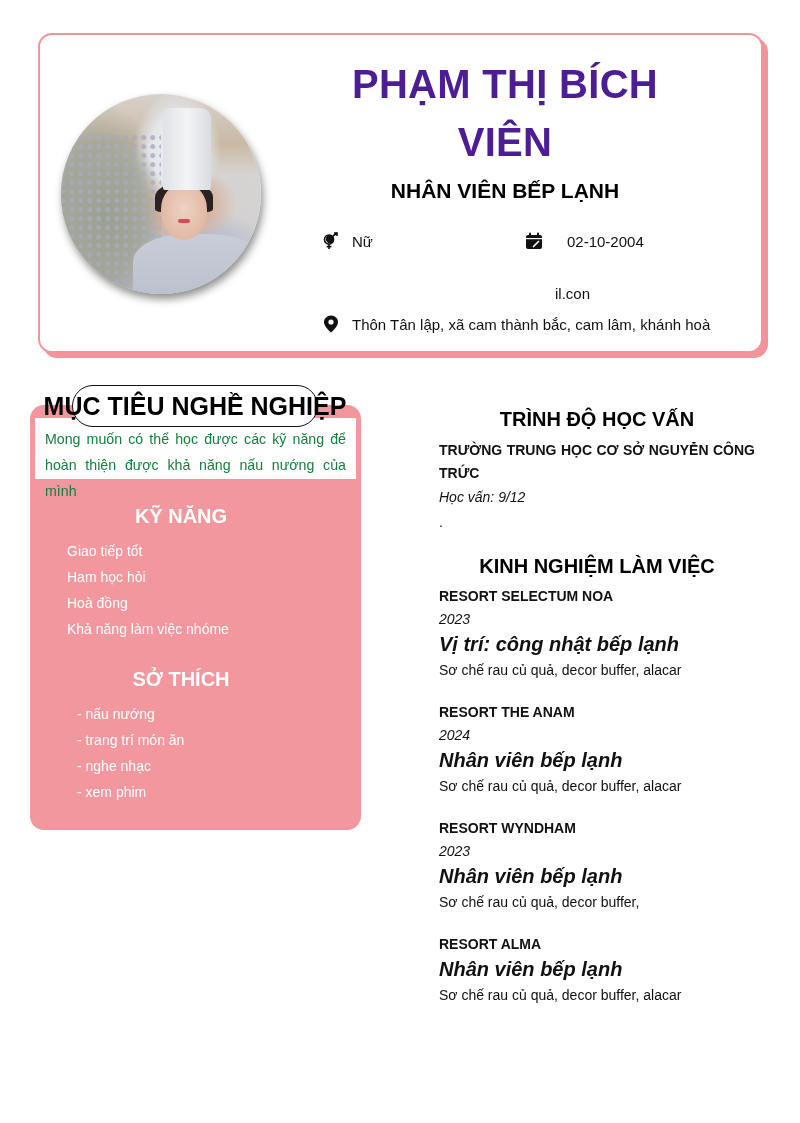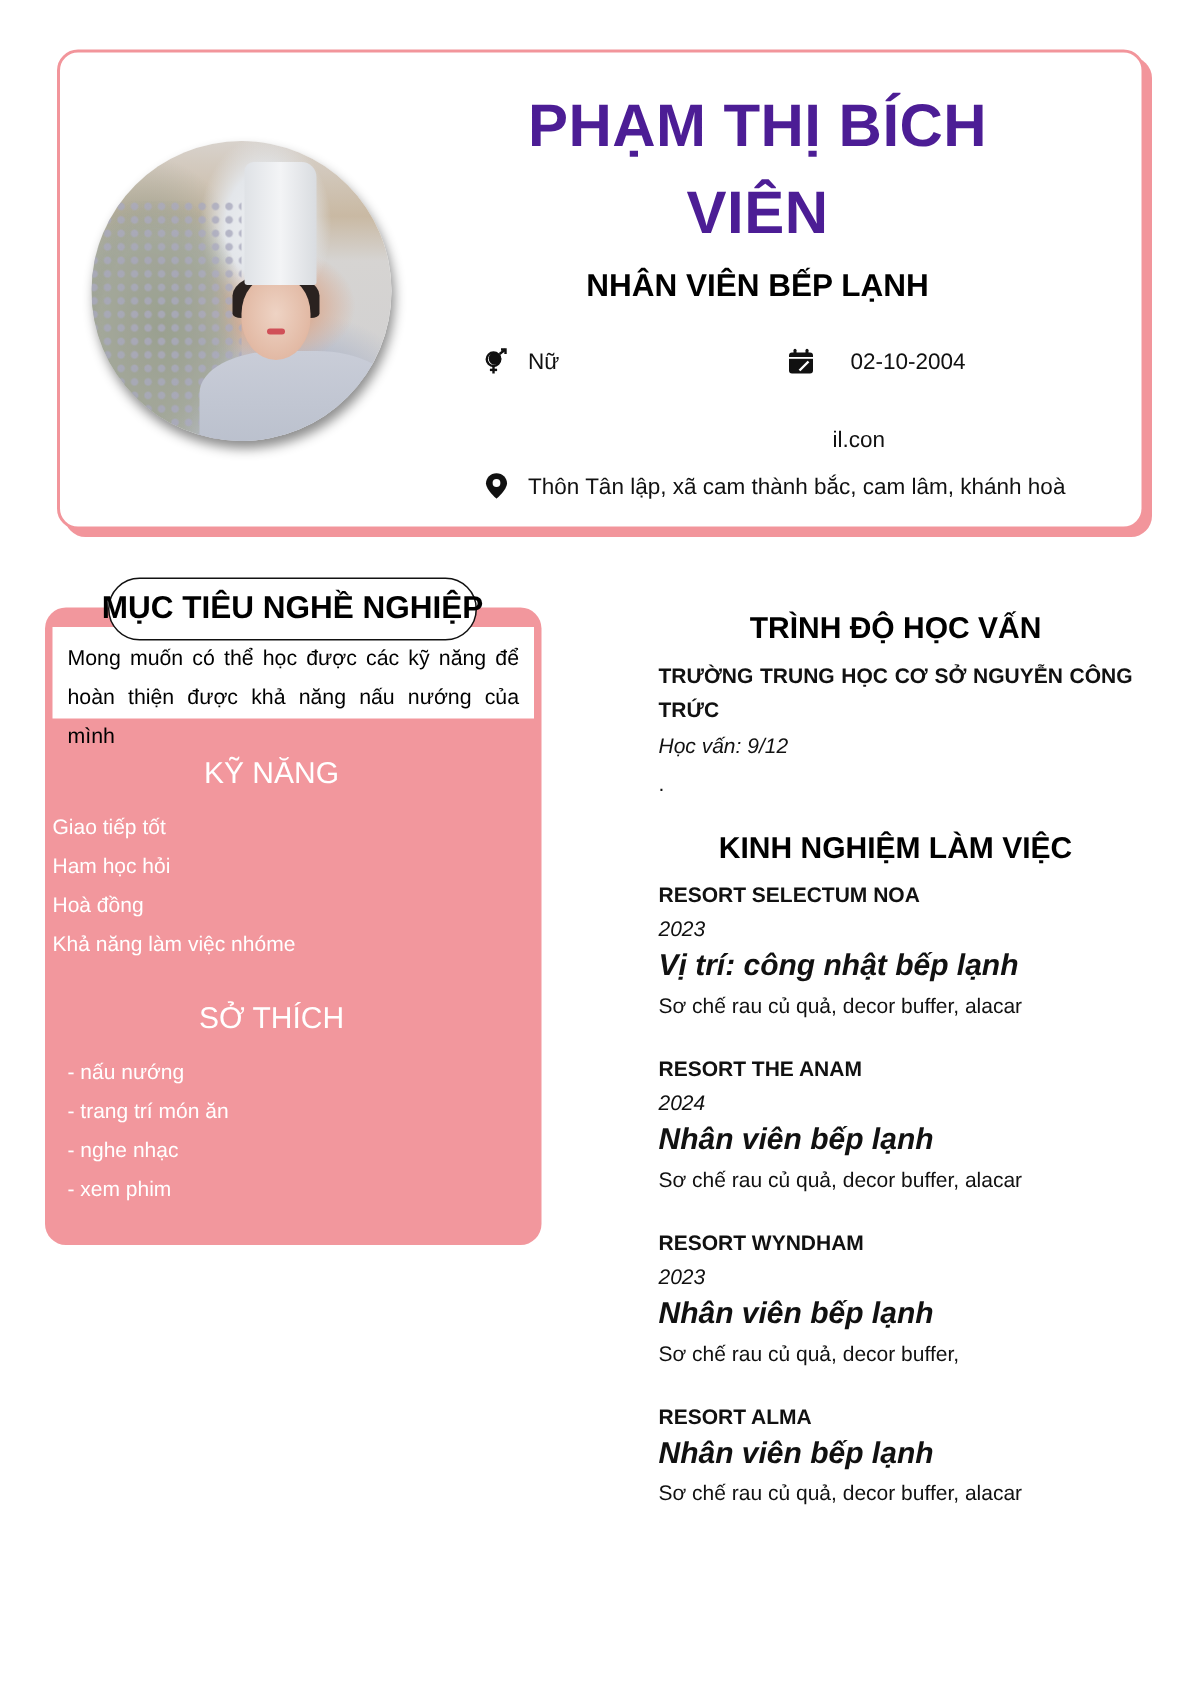--- a/index.html
+++ b/index.html
@@ -73,37 +73,37 @@
 
   
   .left-panel {
     position: absolute; left: 30px; top: 405px; width: 331px; height: 425px;
     background: #f2979d; border-radius: 14px;
   }
   .objective-pill {
     position: absolute; left: 72px; top: 385px; width: 246px; height: 42px;
     border: 1.5px solid #111; border-radius: 22px; background: #fff;
     display: flex; align-items: center; justify-content: center;
-    font-size: 21px; font-weight: 700; color: #000; z-index: 3; white-space: nowrap;
+    font-size: 25px; font-weight: 700; color: #000; z-index: 3; white-space: nowrap;
   }
   .objective-box {
     position: absolute; left: 35px; top: 418px; width: 321px; height: 61px;
     background: #fff; z-index: 2;
     padding: 8px 10px 0 10px;
-    font-size: 14.2px; line-height: 26px; color: #000000; text-align: justify;
+    font-size: 14.2px; line-height: 26px; color: #15803d; text-align: justify;
   }
   .objective-box::after { content: ""; display: inline-block; width: 100%; }
   .panel-heading {
     position: absolute; left: 30px; width: 302px; text-align: center;
-    font-size: 20px; font-weight: 400; color: #fff;
+    font-size: 20px; font-weight: 700; color: #fff;
   }
   .skills-heading { top: 505px; }
   .hobbies-heading { top: 668px; }
   .panel-list { position: absolute; list-style: none; color: #fff; font-size: 14px; }
-  .panel-list li { height: 26px; line-height: 26px; }
+  .panel-list li { height: 26px; line-height: 26px; margin-left: 32px; }
   .skills-list { left: 35px; top: 538px; }
   .hobbies-list { left: 45px; top: 701px; }
 
   
   .right-col { position: absolute; left: 439px; top: 405px; width: 316px; }
   .section-title {
     text-align: center; font-size: 20px; font-weight: 700; color: #000; line-height: 28px;
   }
   .school-name {
     margin-top: 6px; font-size: 14px; font-weight: 700; line-height: 23px;

